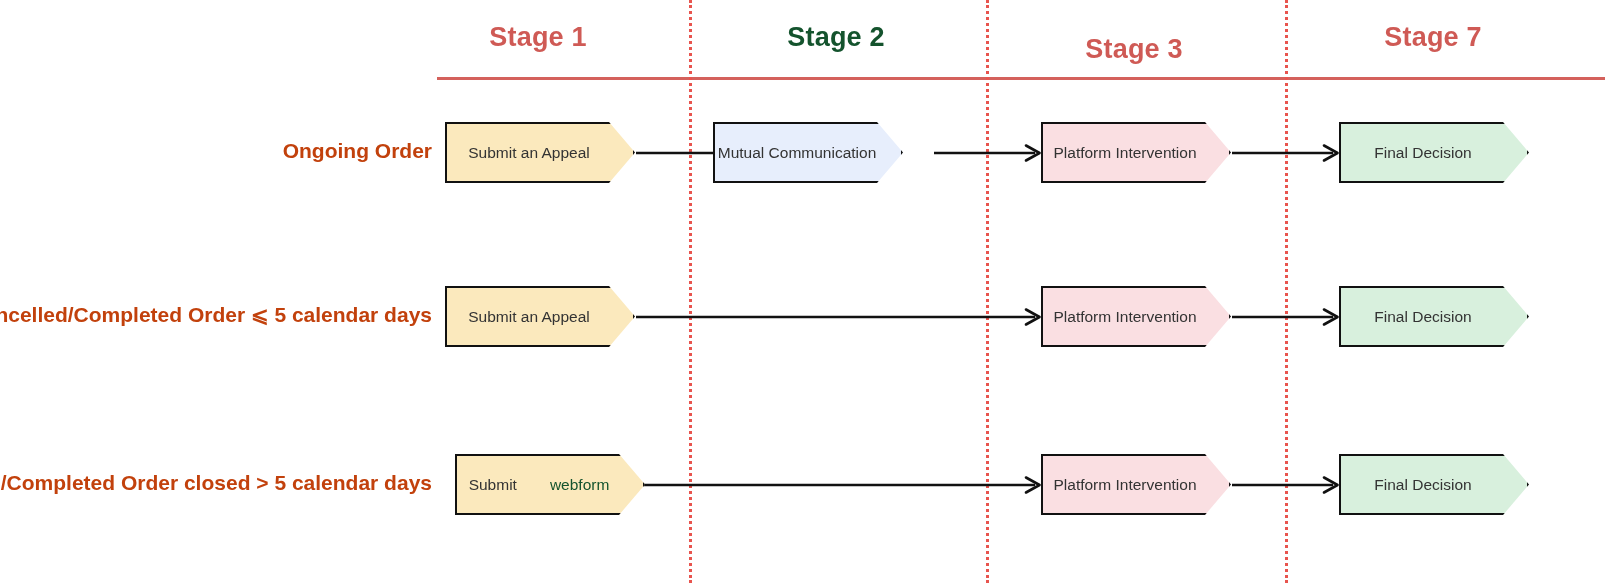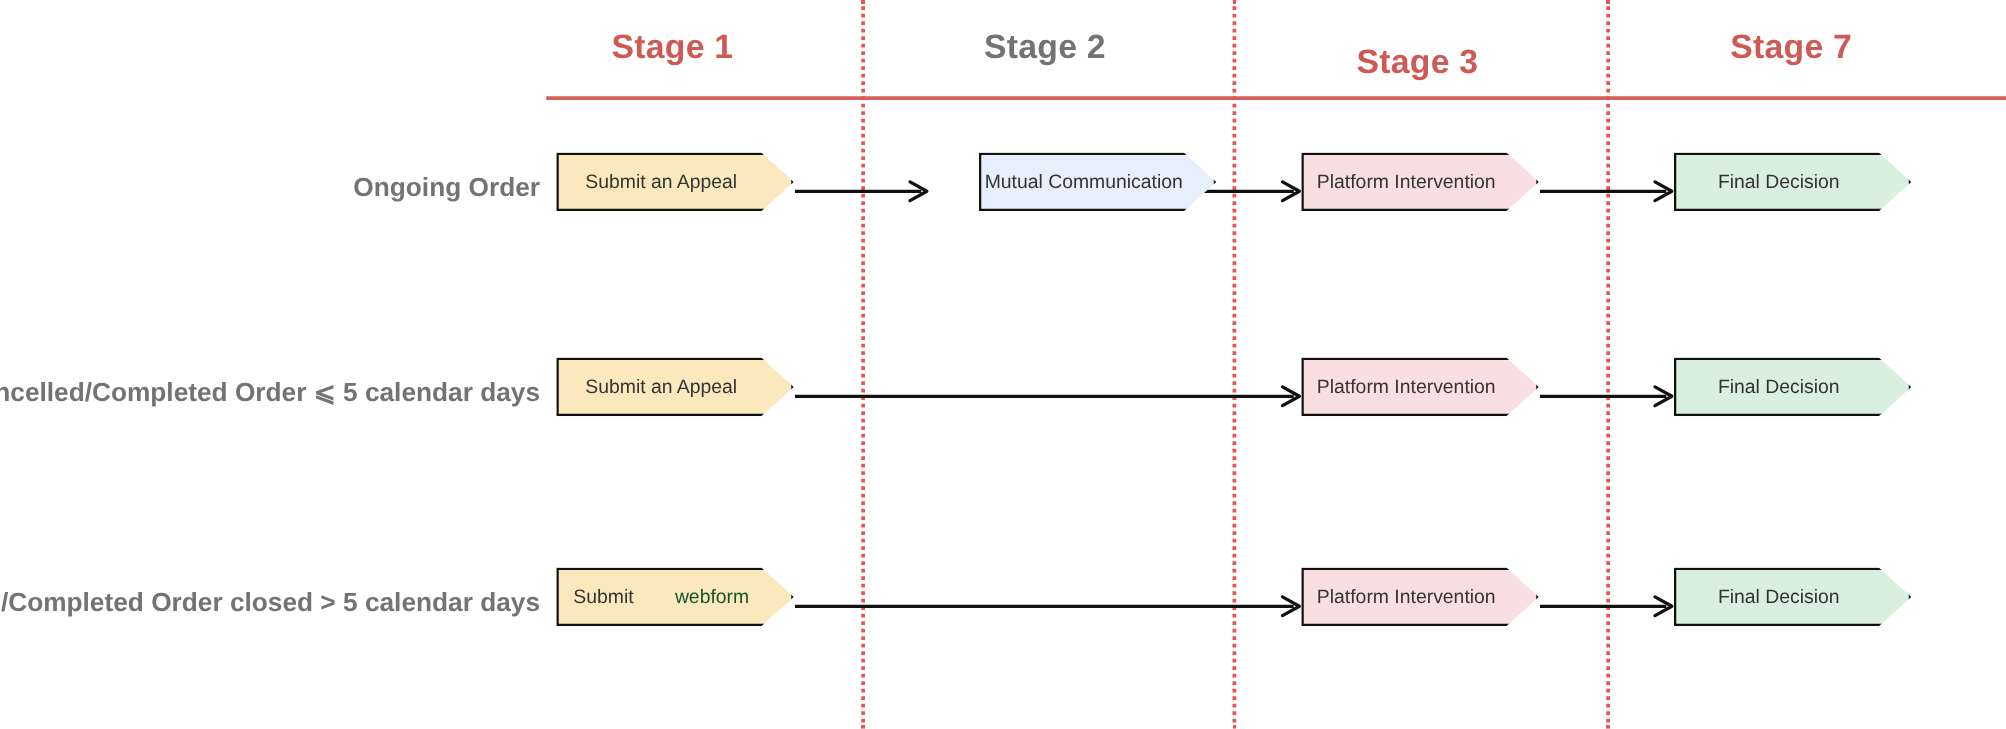--- a/index.html
+++ b/index.html
@@ -50,29 +50,29 @@
     border-left: 3px dotted #e8544e;
   }
 
   
   .row-label {
     position: absolute;
     right: 1173px;            
     text-align: right;
     font-size: 21px;
     font-weight: bold;
-    color: #737373;
+    color: #c2410c;
     white-space: nowrap;
     line-height: 1;
   }
 
   
   .chevron {
     position: absolute;
-    height: 47px;
+    height: 61px;
     display: flex;
     align-items: center;
     justify-content: center;
     box-sizing: border-box;
     border: 2.5px solid #111111;
     color: #333333;
     font-size: 15.5px;
     white-space: nowrap;
     -webkit-clip-path: polygon(0 0, calc(100% - 26px) 0, 100% 50%, calc(100% - 26px) 100%, 0 100%);
     clip-path: polygon(0 0, calc(100% - 26px) 0, 100% 50%, calc(100% - 26px) 100%, 0 100%);
@@ -88,21 +88,21 @@
   }
   .connector svg { display: block; overflow: visible; }
 </style>
 </head>
 <body>
 
 <div id="diagram">
 
   <div id="stage-headers">
       <div class="stage-label" style="left: 418px; width: 240px; color: rgb(207, 90, 85);">Stage 1</div>
-      <div class="stage-label" style="left: 716px; width: 240px; color: #737373;">Stage 2</div>
+      <div class="stage-label" style="left: 716px; width: 240px; color: #14532d;">Stage 2</div>
       <div class="stage-label" style="left: 1014px; width: 240px; color: rgb(207, 90, 85); margin-top: 12px;">Stage 3</div>
       <div class="stage-label" style="left: 1313px; width: 240px; color: rgb(207, 90, 85);">Stage 7</div>
     </div>
 
   <div class="header-rule"></div>
 
   <div id="stage-dividers">
       <div class="stage-divider" style="left: 689px; border-left-color: rgb(232, 84, 78);"></div>
       <div class="stage-divider" style="left: 986px; border-left-color: rgb(232, 84, 78);"></div>
       <div class="stage-divider" style="left: 1285px; border-left-color: rgb(232, 84, 78);"></div>
@@ -156,39 +156,39 @@
           <line x1="0" y1="10" x2="101" y2="10" stroke="#111" stroke-width="2.6"></line>
           <polyline points="92,2.5 105.5,10 92,17.5" fill="none" stroke="#111" stroke-width="2.6" stroke-linecap="round" stroke-linejoin="round"></polyline>
         </svg>
       </div>
     </div>
 
   <div id="nodes">
       <div class="chevron" style="left: 445px; top: 122px; width: 190px; background: rgb(251, 233, 189); color: rgb(51, 51, 51);">
         <span class="label-text">Submit an Appeal</span>
       </div>
-      <div class="chevron" style="left: 783px; top: 122px; width: 190px; background: rgb(231, 238, 252); color: rgb(51, 51, 51);">
+      <div class="chevron" style="left: 713px; top: 122px; width: 190px; background: rgb(231, 238, 252); color: rgb(51, 51, 51);">
         <span class="label-text">Mutual Communication</span>
       </div>
       <div class="chevron" style="left: 1041px; top: 122px; width: 190px; background: rgb(250, 223, 226); color: rgb(51, 51, 51);">
         <span class="label-text">Platform Intervention</span>
       </div>
       <div class="chevron" style="left: 1339px; top: 122px; width: 190px; background: rgb(216, 240, 221); color: rgb(51, 51, 51);">
         <span class="label-text">Final Decision</span>
       </div>
       <div class="chevron" style="left: 445px; top: 286px; width: 190px; background: rgb(251, 233, 189); color: rgb(51, 51, 51);">
         <span class="label-text">Submit an Appeal</span>
       </div>
       <div class="chevron" style="left: 1041px; top: 286px; width: 190px; background: rgb(250, 223, 226); color: rgb(51, 51, 51);">
         <span class="label-text">Platform Intervention</span>
       </div>
       <div class="chevron" style="left: 1339px; top: 286px; width: 190px; background: rgb(216, 240, 221); color: rgb(51, 51, 51);">
         <span class="label-text">Final Decision</span>
       </div>
-      <div class="chevron" style="left: 445px; top: 454px; width: 190px; background: rgb(251, 233, 189); color: rgb(51, 51, 51); gap: 33px;">
+      <div class="chevron" style="left: 455px; top: 454px; width: 190px; background: rgb(251, 233, 189); color: rgb(51, 51, 51); gap: 33px;">
         <span class="label-text">Submit </span>
         <span class="link-word">webform</span>
       </div>
       <div class="chevron" style="left: 1041px; top: 454px; width: 190px; background: rgb(250, 223, 226); color: rgb(51, 51, 51);">
         <span class="label-text">Platform Intervention</span>
       </div>
       <div class="chevron" style="left: 1339px; top: 454px; width: 190px; background: rgb(216, 240, 221); color: rgb(51, 51, 51);">
         <span class="label-text">Final Decision</span>
       </div>
     </div>

